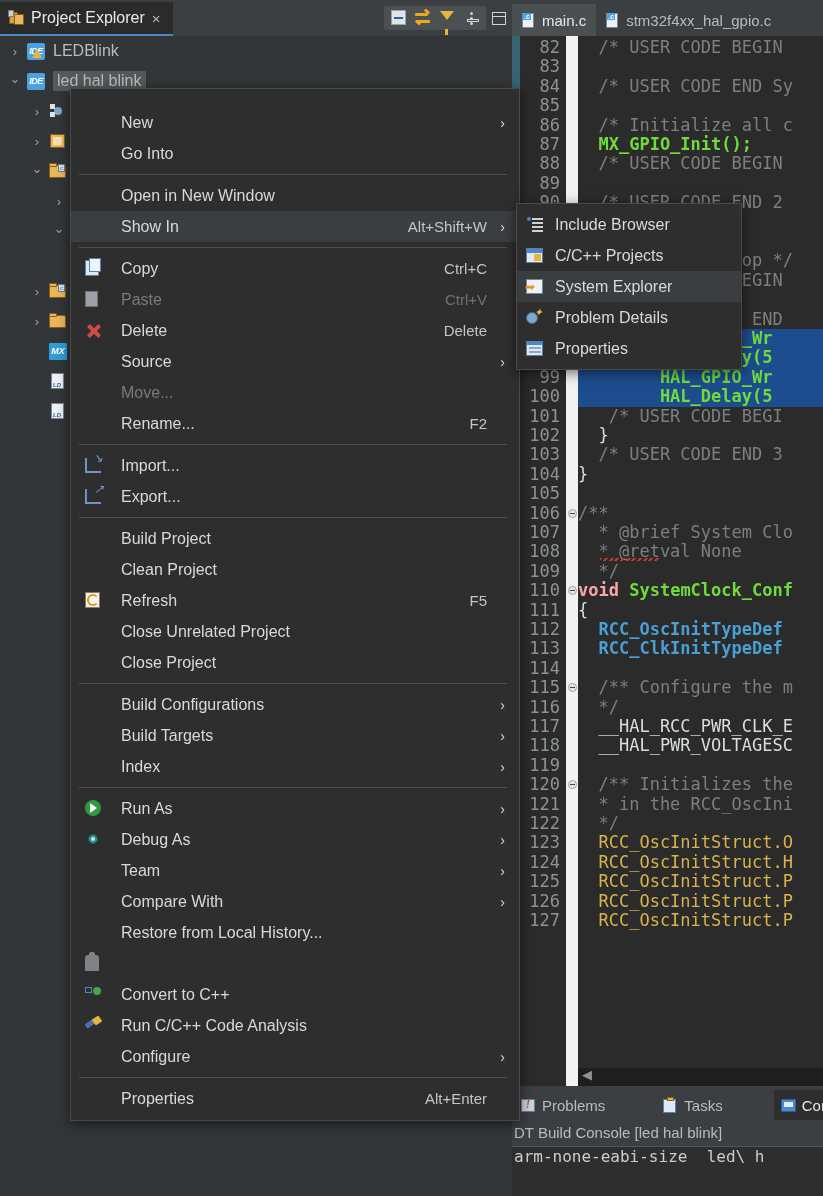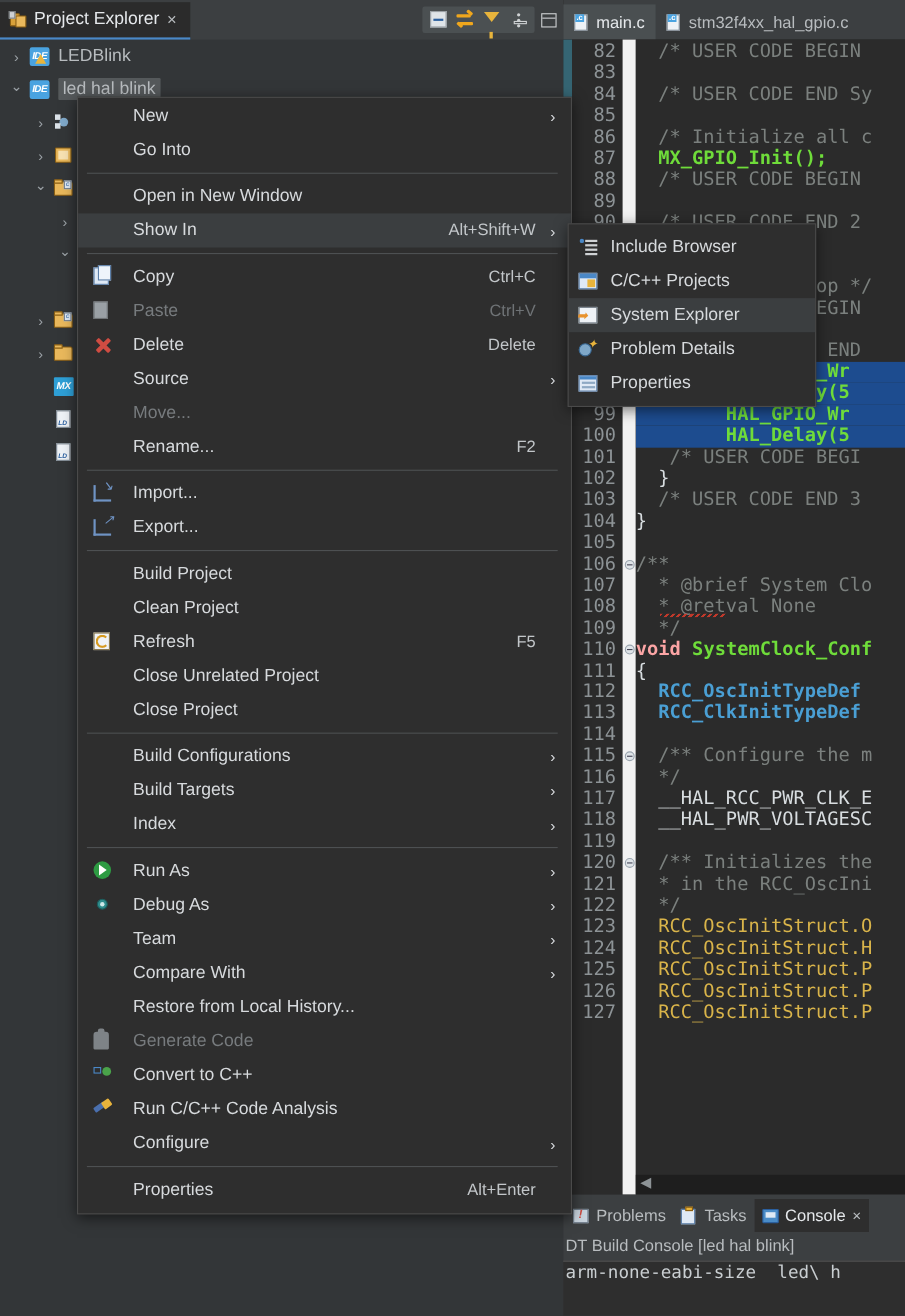--- a/index.html
+++ b/index.html
@@ -67,21 +67,21 @@
   .ico-gear i.g3{left:0;top:8px;width:5px;height:5px;background:#dbe2e8;}
   .ico-lib{position:absolute;left:2px;top:1px;width:15px;height:14px;background:#e9b85c;border:1px solid #8a5f14;box-sizing:border-box;border-radius:1px;}
   .ico-lib:after{content:"";position:absolute;left:2px;top:2px;width:9px;height:8px;background:#f7e1b2;}
   .ico-mx{position:absolute;left:1px;top:0;width:18px;height:17px;background:#2e9fd6;border-radius:1px;color:#fff;font-size:9px;font-weight:bold;text-align:center;line-height:17px;}
   .ico-file{position:absolute;left:3px;top:0px;width:13px;height:16px;background:#eef2f6;border:1px solid #7b858f;box-sizing:border-box;}
   .ico-file:after{content:"LD";position:absolute;left:1px;bottom:0px;font-size:6px;color:#2b5f9e;font-weight:bold;}
   .tlabel{font-size:16px;color:#b8bcbf;white-space:nowrap;}
 
   
   .ctxmenu{position:absolute;left:70px;top:88px;width:450px;background:#2e2e2e;
-           border:1px solid #4a4a4a;box-shadow:0 3px 12px rgba(0,0,0,.55);padding:1px 0 6px 0;box-sizing:border-box;z-index:40;}
+           border:1px solid #4a4a4a;box-shadow:0 3px 12px rgba(0,0,0,.55);padding:18px 0 6px 0;box-sizing:border-box;z-index:40;}
   .mi{position:relative;height:31px;display:flex;align-items:center;padding:0 14px 0 0;box-sizing:border-box;cursor:pointer;}
   .mi.hl{background:#3b3e40;}
   .mi.dis{cursor:default;}
   .mi-ico{width:50px;flex:0 0 auto;height:20px;position:relative;}
   .mi-lbl{font-size:16px;color:#d7dadd;white-space:nowrap;flex:1 1 auto;}
   .mi.dis .mi-lbl{color:#777b7e;}
   .mi-acc{font-size:15px;color:#c2c6c9;margin-left:auto;white-space:nowrap;padding-right:4px;}
   .mi.dis .mi-acc{color:#6f7376;}
   .mi-arw{width:14px;flex:0 0 auto;text-align:right;font-size:14px;color:#d7dadd;}
   .msep{height:1px;background:#4d5052;margin:5px 12px 5px 8px;}
@@ -158,21 +158,21 @@
   .selrow{position:absolute;background:#1d4c8f;}
   .foldmk{position:absolute;left:56px;width:9px;height:9px;border:1px solid #9aa4ae;border-radius:50%;box-sizing:border-box;background:#dfe4e8;}
   .foldmk:after{content:"";position:absolute;left:1px;top:3px;width:5px;height:1px;background:#445;}
   .squig{position:absolute;height:3px;background:repeating-linear-gradient(135deg,#c0392b 0 2px,transparent 2px 4px);}
 
   .ed-hscroll{position:absolute;left:66px;right:0;bottom:0;height:18px;background:#1e1e1e;}
   .ed-hscroll:before{content:"◀";position:absolute;left:4px;top:-1px;color:#8d9396;font-size:13px;}
 
   
   .bpanel{position:absolute;left:512px;bottom:0;width:311px;height:110px;background:#3c3f41;}
-  .bp-tabs{position:relative;height:34px;display:flex;align-items:flex-end;padding-left:2px;}
+  .bp-tabs{position:relative;height:34px;display:flex;align-items:flex-end;padding-left:2px;gap:44px;}
   .bp-tab{height:30px;display:flex;align-items:center;padding:0 7px;font-size:15px;color:#b8bcbf;white-space:nowrap;cursor:pointer;}
   .bp-tab.active{background:#2e2e2e;color:#e6e9ec;}
   .bp-ico{width:16px;height:15px;position:relative;margin-right:5px;flex:0 0 auto;}
   .bpi-prob{position:absolute;left:0;top:1px;width:14px;height:13px;background:#c9d4de;border:1px solid #6f7c8a;box-sizing:border-box;}
   .bpi-prob:after{content:"!";position:absolute;left:4px;top:-2px;color:#cf4c42;font-weight:bold;font-size:11px;}
   .bpi-task{position:absolute;left:0;top:1px;width:13px;height:14px;background:#dfe9f5;border:1px solid #5c7fa8;box-sizing:border-box;}
   .bpi-task:after{content:"";position:absolute;left:3px;top:-3px;width:7px;height:4px;background:#e8b43c;border:1px solid #8a5f14;box-sizing:border-box;}
   .bpi-cons{position:absolute;left:0;top:1px;width:15px;height:13px;background:#4a8cc7;border:1px solid #2b5f9e;box-sizing:border-box;border-radius:1px;}
   .bpi-cons:after{content:"";position:absolute;left:2px;top:2px;width:9px;height:5px;background:#dfeaf5;}
   .bp-x{margin-left:6px;font-size:14px;color:#b8bcbf;}
@@ -496,21 +496,20 @@
       <div class="mi">
         <span class="mi-ico"></span>
         <span class="mi-lbl">Restore from Local History...</span>
         <span class="mi-acc"></span>
         <span class="mi-arw"></span>
       </div>
       <div class="mi dis">
         <span class="mi-ico">
           <i class="mico mc-gen"></i>
         </span>
-        <span class="mi-lbl">Generate Code</span>
         <span class="mi-acc"></span>
         <span class="mi-arw"></span>
       </div>
       <div class="mi">
         <span class="mi-ico">
           <i class="mico mc-conv"></i>
         </span>
         <span class="mi-lbl">Convert to C++</span>
         <span class="mi-acc"></span>
         <span class="mi-arw"></span>

